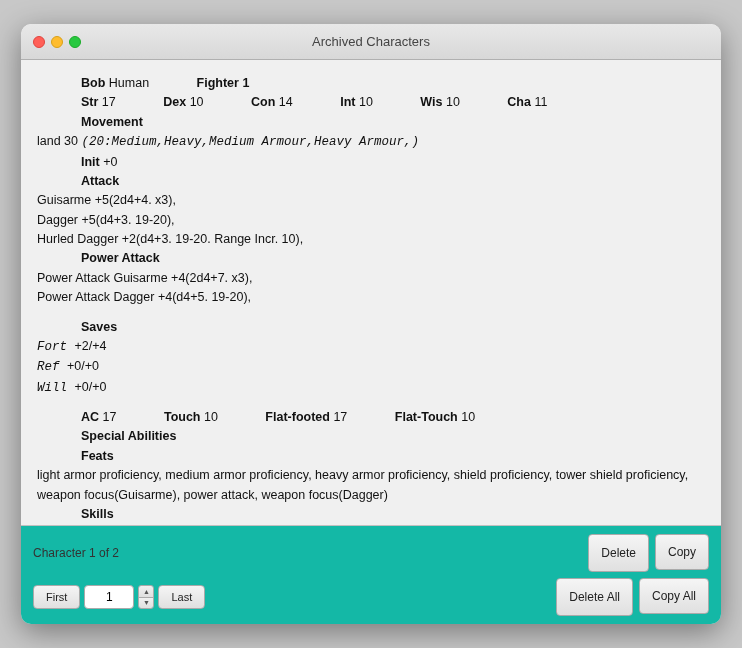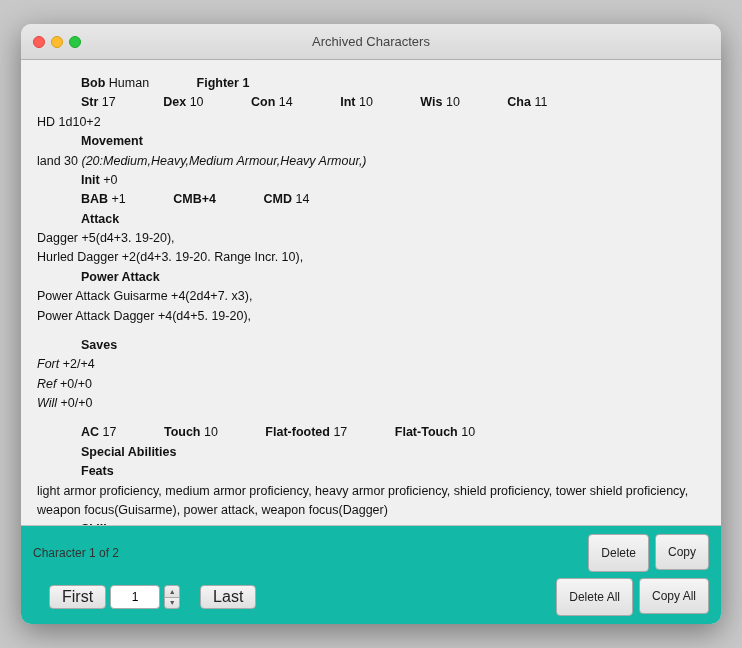--- a/index.html
+++ b/index.html
@@ -100,20 +100,21 @@
       color: #111;
     }
 
     .char-text .bold {
       font-weight: bold;
       padding-left: 44px;
     }
 
     .char-text .italic {
       font-style: italic;
+      font-family: Liberation Mono, monospace;
     }
 
     .section-gap {
       margin-top: 10px;
     }
 
     .footer {
       background: #14b8a6;
       border-top: 1px solid #c0c0c0;
       padding: 8px 12px;
@@ -150,27 +151,26 @@
       display: flex;
       align-items: center;
       gap: 4px;
     }
 
     .footer-btn {
       background: linear-gradient(180deg, #f5f5f5 0%, #e0e0e0 100%);
       border: 1px solid #aaa;
       border-radius: 4px;
       padding: 3px 12px;
-      font-size: 16px;
+      font-size: 11px;
       color: #222;
       cursor: pointer;
       height: 24px;
       display: flex;
       align-items: center;
-      margin-left: 16px;
     }
 
     .nav-input {
       width: 50px;
       height: 24px;
       border: 1px solid #aaa;
       border-radius: 4px;
       background: white;
       font-size: 12px;
       text-align: center;
@@ -249,36 +249,33 @@
         <div>
           <span class="bold">Bob</span>
           <span> </span><span>Human</span>
           <span> </span><span class="bold">Fighter 1</span>
         </div>
 
         <div>
           <span class="bold">Str </span><span>17 </span><span class="bold">Dex </span><span>10 </span><span class="bold">Con </span><span>14 </span><span class="bold">Int </span><span>10 </span><span class="bold">Wis </span><span>10 </span><span class="bold">Cha </span><span>11</span>
         </div>
 
-        <div>HD 1d10+2</div>
 
         <div><span class="bold">Movement</span></div>
         <div>
           land 30 <span class="italic">(20:Medium,Heavy,Medium Armour,Heavy Armour,)</span>
         </div>
 
         <div>
           <span class="bold">Init </span><span>+0</span>
         </div>
 
-        <div>
-          <span class="bold">BAB </span><span>+1 </span><span class="bold">CMB+4 </span><span class="bold">CMD </span><span>14</span>
-        </div>
 
         <div><span class="bold">Attack</span></div>
+        <div>Guisarme +5(2d4+4. x3),</div>
         <div>Dagger +5(d4+3. 19-20),</div>
         <div>Hurled Dagger +2(d4+3. 19-20. Range Incr. 10),</div>
 
         <div><span class="bold">Power Attack</span></div>
         <div>Power Attack Guisarme +4(2d4+7. x3),</div>
         <div>Power Attack Dagger +4(d4+5. 19-20),</div>
 
         <div class="section-gap"><span class="bold">Saves</span></div>
         <div><span class="italic">Fort </span><span>+2/+4</span></div>
         <div><span class="italic">Ref </span><span>+0/+0</span></div>

